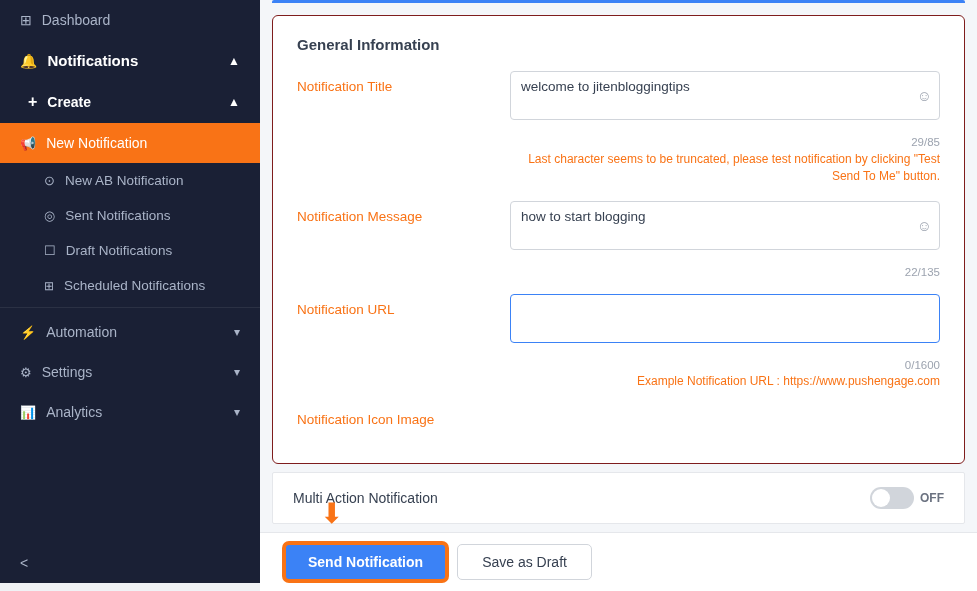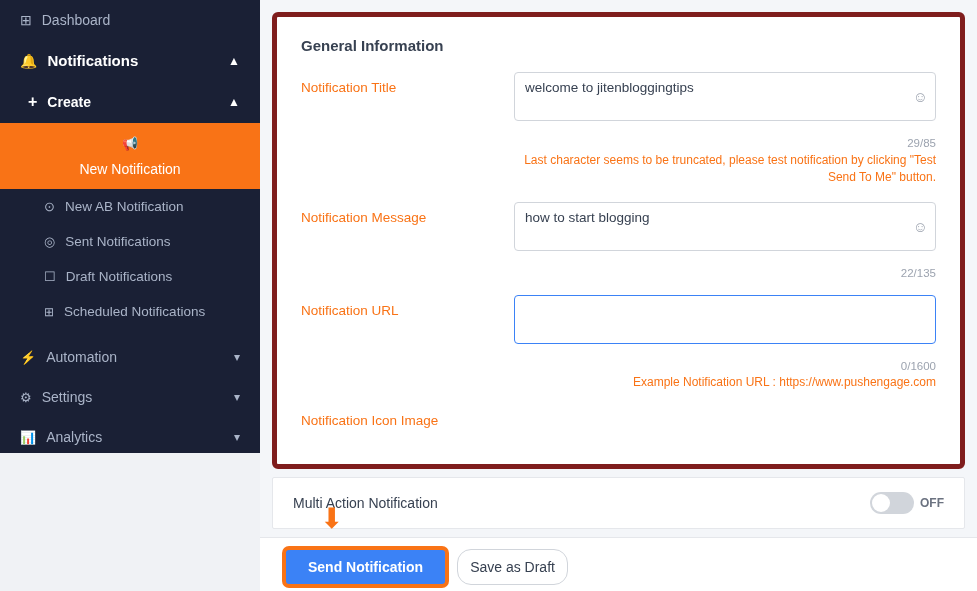--- a/index.html
+++ b/index.html
@@ -6,21 +6,21 @@
     body { font-family: -apple-system, BlinkMacSystemFont, 'Segoe UI', sans-serif; display: flex; height: 591px; width: 977px; overflow: hidden; background: #f0f2f5; }
 
     
     .sidebar {
       width: 260px;
       min-width: 260px;
       background: #1a2035;
       color: #fff;
       display: flex;
       flex-direction: column;
-      height: 453px;
+      height: 583px;
       overflow-y: auto;
     }
 
     .sidebar-item {
       display: flex;
       align-items: center;
       padding: 12px 20px;
       cursor: pointer;
       font-size: 14px;
       color: #aab4c8;
@@ -60,21 +60,21 @@
       flex-direction: column;
       background: #f4f6f9;
       overflow-y: auto;
       height: 591px;
     }
 
     .form-section {
       background: #fff;
       margin: 12px 12px 0 12px;
       border-radius: 6px;
-      border: 5px solid #7f1d1d;
+      border: 1px solid #7f1d1d;
       padding: 20px 24px;
     }
 
     .section-title {
       font-size: 15px;
       font-weight: 600;
       color: #374151;
       margin-bottom: 18px;
     }
 
@@ -263,22 +263,22 @@
       font-size: 14px;
       font-weight: 600;
       cursor: pointer;
       box-shadow: 0 0 0 2px #f97316;
     }
 
     .draft-btn {
       background: #fff;
       color: #374151;
       border: 1px solid #d1d5db;
-      border-radius: 14px;
-      padding: 9px 12px;
+      border-radius: 5px;
+      padding: 9px 24px;
       font-size: 14px;
       cursor: pointer;
     }
 
     
     .arrow-indicator {
       position: absolute;
       left: 60px;
       top: -36px;
       font-size: 28px;
@@ -315,21 +315,21 @@
     <span>Notifications</span>
     <span class="arrow">▲</span>
   </div>
 
   <div class="sidebar-item section-header" style="padding-left:28px; font-size:14px;">
     <span class="plus-icon"></span>
     <span>Create</span>
     <span class="arrow">▲</span>
   </div>
 
-  <div class="sidebar-item active" style="flex-direction:column;">
+  <div class="sidebar-item active" style="">
     <span class="megaphone-icon"></span>
     <span>New Notification</span>
   </div>
 
   <div class="sidebar-sub-item">
     <span class="ab-icon"></span>
     <span>New AB Notification</span>
   </div>
 
   <div class="sidebar-sub-item">

